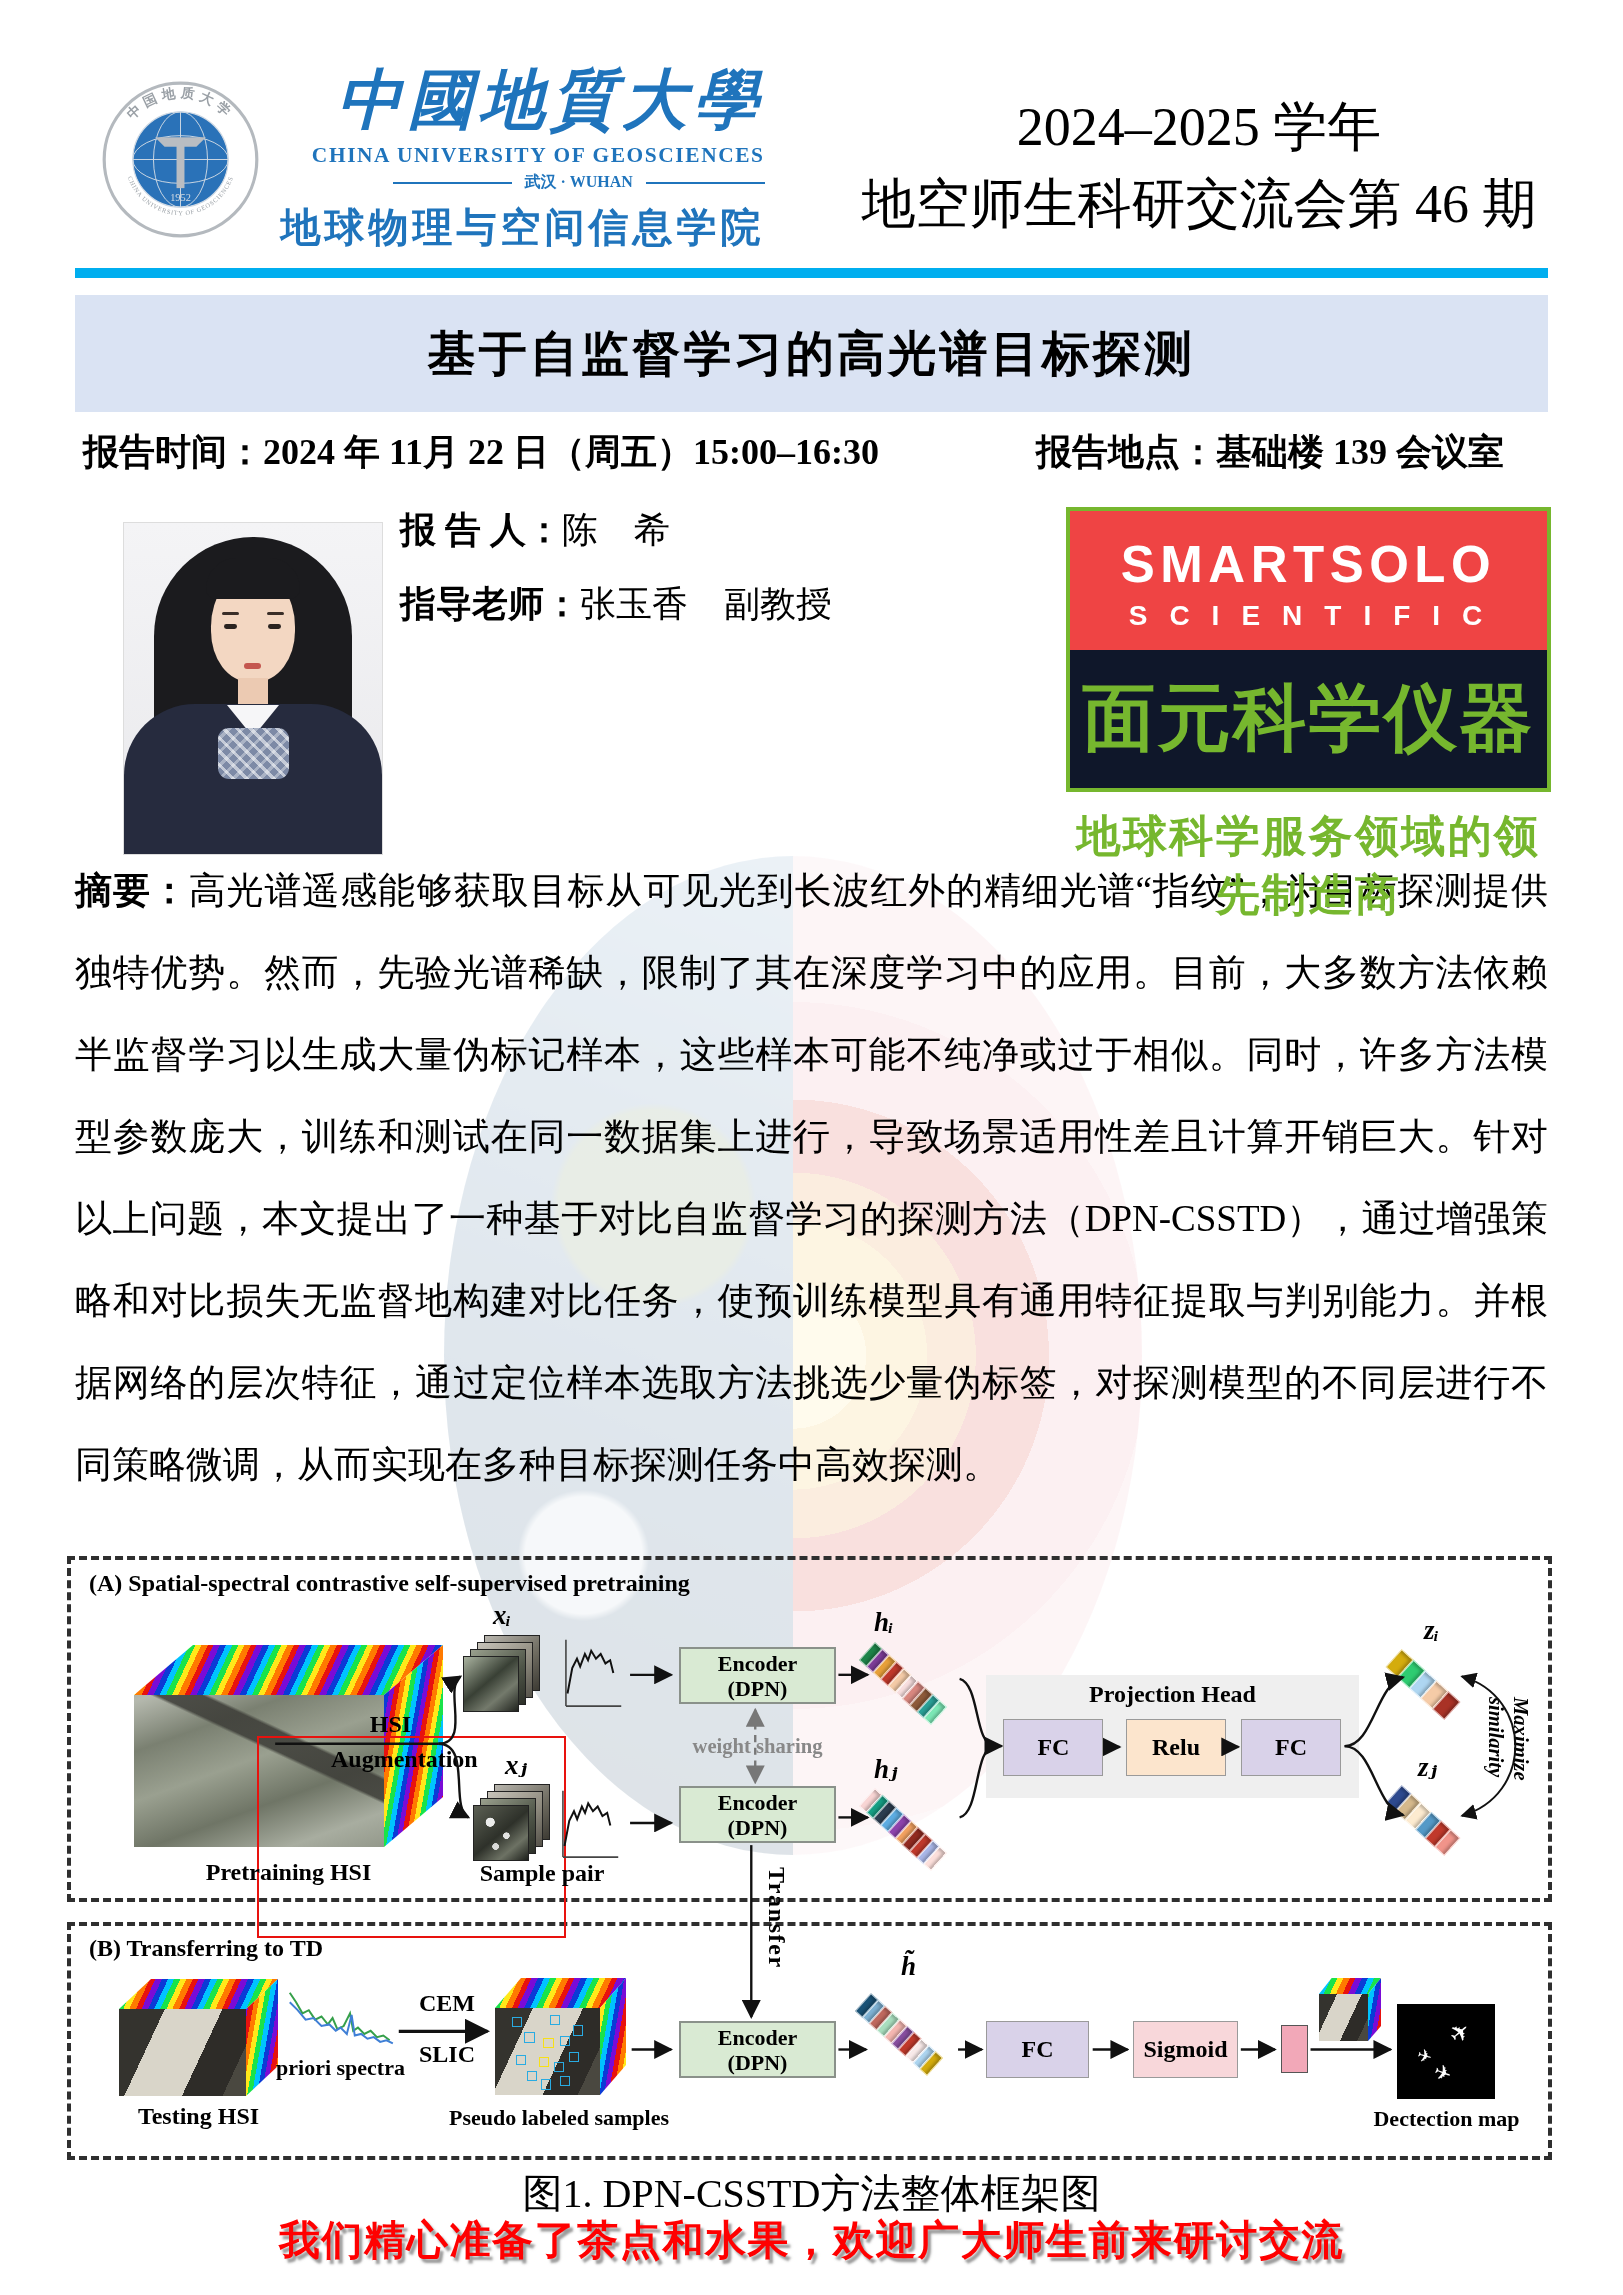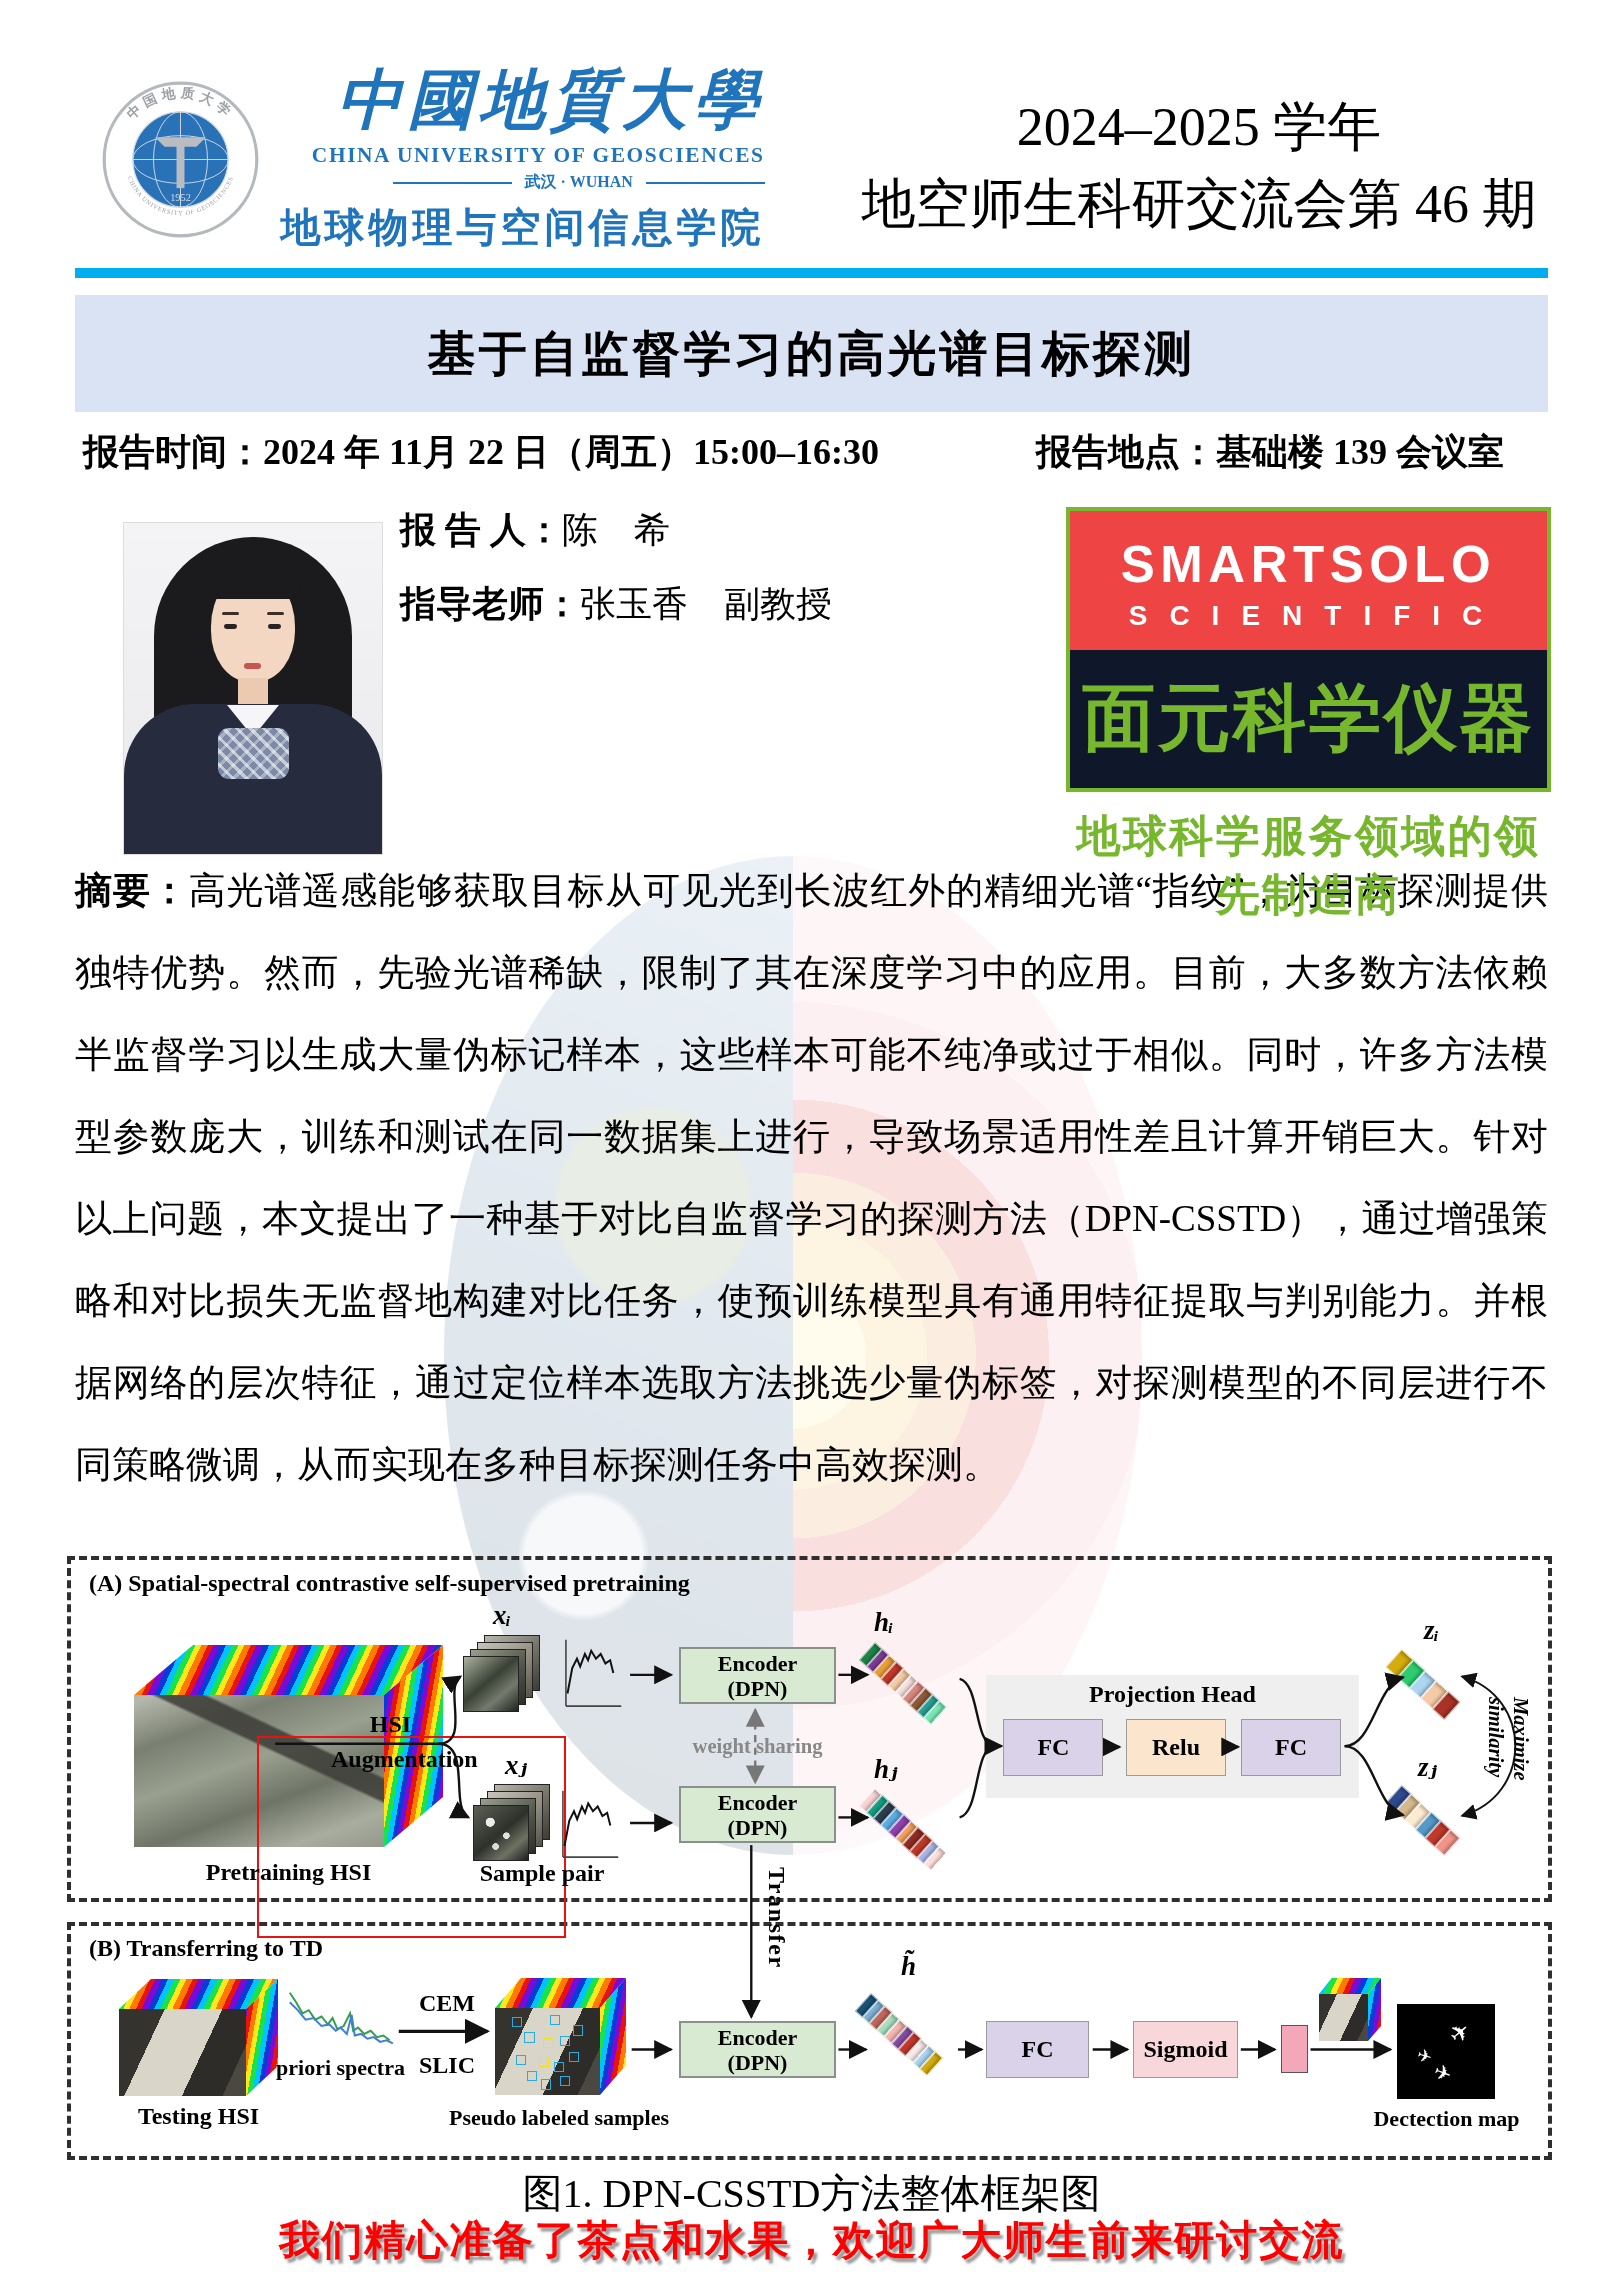--- a/index.html
+++ b/index.html
@@ -350,21 +350,21 @@
 
   <span class="spec" style="left:218px;top:424px;">
     <svg width="111" height="73" viewBox="0 0 140 92">
       <polyline points="6,16 14,28 22,42 30,38 38,50 46,46 54,56 60,48 66,62 74,58 82,42 86,64 92,60 100,68 108,64 116,72 124,70 132,76" fill="none" stroke="#35a04a" stroke-width="2.5"></polyline>
       <polyline points="6,28 16,38 26,50 36,48 46,58 56,56 64,64 70,60 78,68 84,44 88,70 96,68 104,74 112,72 120,78 128,76 136,80" fill="none" stroke="#3f7fd6" stroke-width="2.5"></polyline>
     </svg>
   </span>
   <span class="lbl lbl-sm" style="left:202px;top:499px;width:143px;">priori spectra</span>
 
   <span class="lbl" style="left:339px;top:434px;width:82px;">CEM</span>
-  <span class="lbl" style="left:339px;top:496px;width:82px;">SLIC</span>
+  <span class="lbl" style="left:339px;top:485px;width:82px;">SLIC</span>
 
   <div class="cube" style="left:428px;top:422px;width:131px;height:117px;">
     <div class="rainbow" style="clip-path:polygon(26px 0px,131px 0px,105px 30px,0px 30px);"></div>
     <div class="runway" style="clip-path:polygon(0px 30px,105px 30px,105px 117px,0px 117px);"></div>
     <div class="rainbow2" style="clip-path:polygon(105px 30px,131px 0px,131px 87px,105px 117px);"></div>
     <div class="markers" style="left:0;top:30px;width:105px;height:87px;">
         <i style="left: 16%; top: 10%; border-color: rgb(41, 171, 226);"></i>
         <i style="left: 52%; top: 8%; border-color: rgb(41, 171, 226);"></i>
         <i style="left: 74%; top: 20%; border-color: rgb(41, 171, 226);"></i>
         <i style="left: 28%; top: 28%; border-color: rgb(41, 171, 226);"></i>

